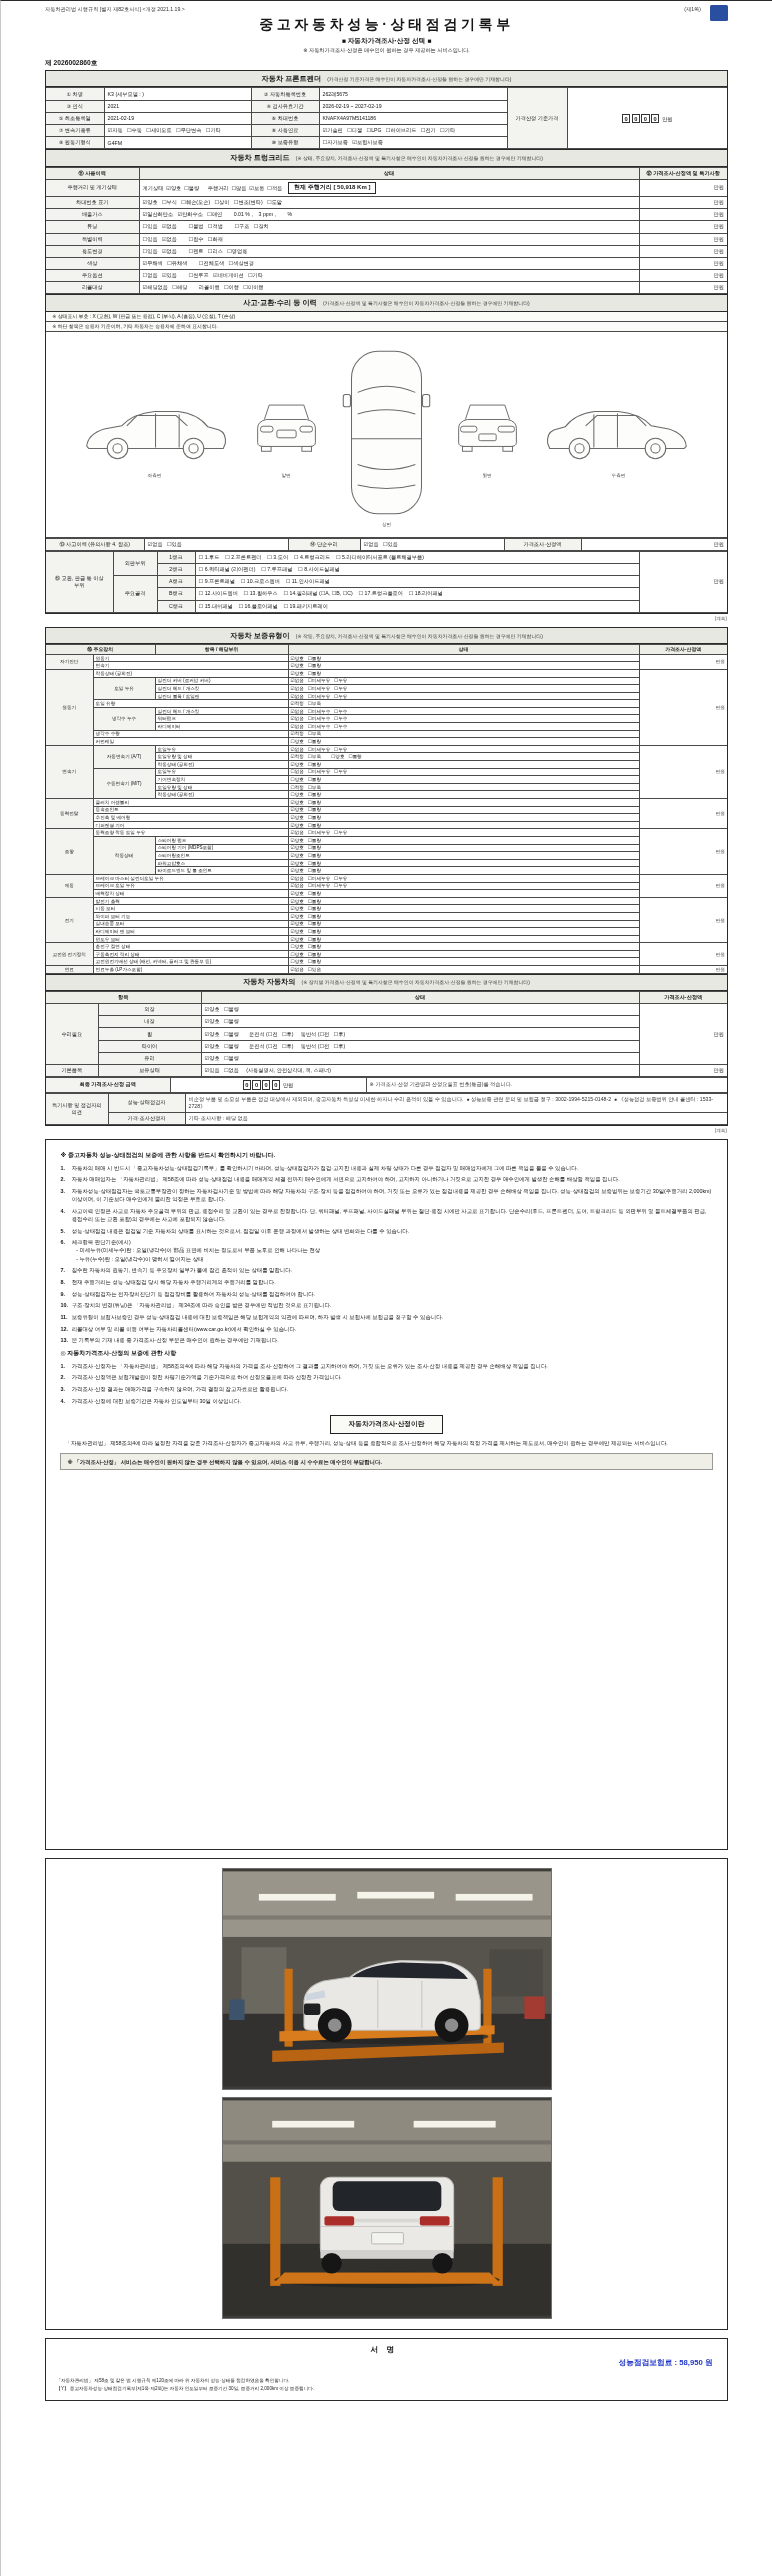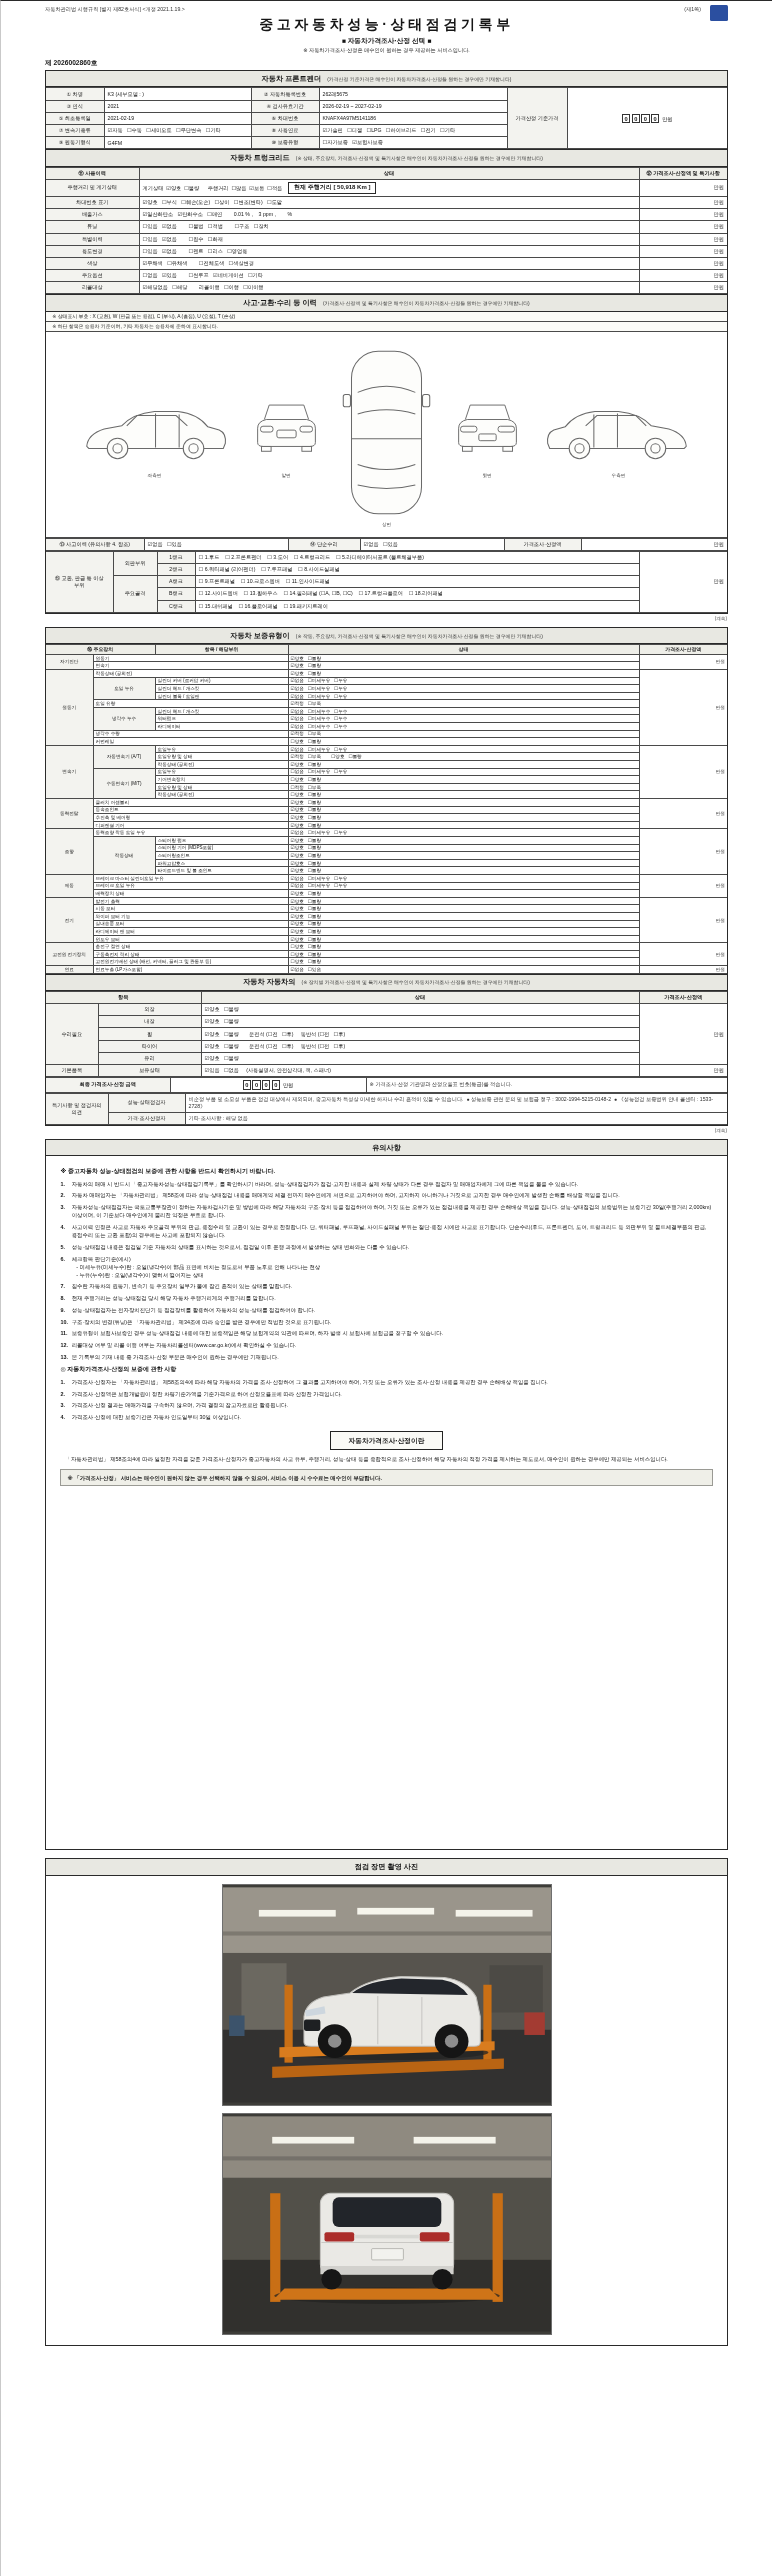--- a/index.html
+++ b/index.html
@@ -750,23 +750,20 @@
       <tr>
         <td class="lbl">가격·조사산정자</td>
         <td class="pre small">기타·조사사항 : 해당 없음</td>
       </tr>
     </tbody>
       </table>
   </div>
   <div class="cont">(계속)</div>
 
   <div class="box" style="min-height:711px">
-    <div class="sec-hd">
-      <span>유의사항</span>
-    </div>
     <div class="notice-body">
       <div class="nbold">※ 중고자동차 성능·상태점검의 보증에 관한 사항을 반드시 확인하시기 바랍니다.</div>
       <div>
 
           <div class="nitem">
             <span class="nno">1.</span>
             <span class="ntext pre">자동차의 매매 시 반드시 「중고자동차성능·상태점검기록부」를 확인하시기 바라며, 성능·상태점검자가 점검·고지한 내용과 실제 차량 상태가 다른 경우 점검자 및 매매업자에게 그에 따른 책임을 물을 수 있습니다.</span>
           </div>
 
           <div class="nitem">
@@ -856,23 +853,20 @@
         </div>
       <div class="define-wrap">
         <span class="define-title">자동차가격조사·산정이란</span>
       </div>
       <div class="define-text">「자동차관리법」 제58조의4에 따라 일정한 자격을 갖춘 가격조사·산정자가 중고자동차의 사고 유무, 주행거리, 성능·상태 등을 종합적으로 조사·산정하여 해당 자동차의 적정 가격을 제시하는 제도로서, 매수인이 원하는 경우에만 제공되는 서비스입니다.</div>
       <div class="final-note">※ 「가격조사·산정」 서비스는 매수인이 원하지 않는 경우 선택하지 않을 수 있으며, 서비스 이용 시 수수료는 매수인이 부담합니다.</div>
     </div>
   </div>
 
   <div class="box">
-    <div class="sec-hd">
-      <span>점검 장면 촬영 사진</span>
-    </div>
     <div class="photos-body">
       <div class="photo">
         <svg viewBox="0 0 640 420">
           <rect width="640" height="420" fill="#45433f"></rect>
           <rect width="640" height="128" fill="#9a958b"></rect>
           <rect x="70" y="44" width="150" height="13" fill="#f4f3ea"></rect>
           <rect x="262" y="40" width="150" height="13" fill="#f6f5ec"></rect>
           <rect x="454" y="44" width="150" height="13" fill="#f4f3ea"></rect>
           <rect y="86" width="640" height="8" fill="#7d7970"></rect>
           <rect y="128" width="640" height="150" fill="#57544e"></rect>
@@ -920,15 +914,26 @@
           <rect x="258" y="231" width="124" height="7" fill="#d8d8d4"></rect>
           <rect x="290" y="258" width="62" height="22" rx="2" fill="#f2f2ee" stroke="#888884"></rect>
           <rect x="190" y="292" width="260" height="16" fill="#d2d1cd"></rect>
           <circle cx="212" cy="318" r="20" fill="#161616"></circle>
           <circle cx="428" cy="318" r="20" fill="#161616"></circle>
         </svg>
       </div>
     </div>
   </div>
 
+  <div class="box sign-box">
+    <div class="sign-title">서명</div>
+    <div class="insurance">
+      <span>성능점검보험료 :</span>
+      <span>58,950 원</span>
+    </div>
+    <div class="sign-lines">
+      <div>「자동차관리법」 제58조 및 같은 법 시행규칙 제120조에 따라 위 자동차의 성능·상태를 점검하였음을 확인합니다.</div>
+      <div>【Y】 중고자동차성능·상태점검기록부(제1쪽·제2쪽)는 자동차 인도일부터 보증기간 30일, 보증거리 2,000km 이상 보증됩니다.</div>
+    </div>
+  </div>
 
 </div>
 
 
 </body></html>

